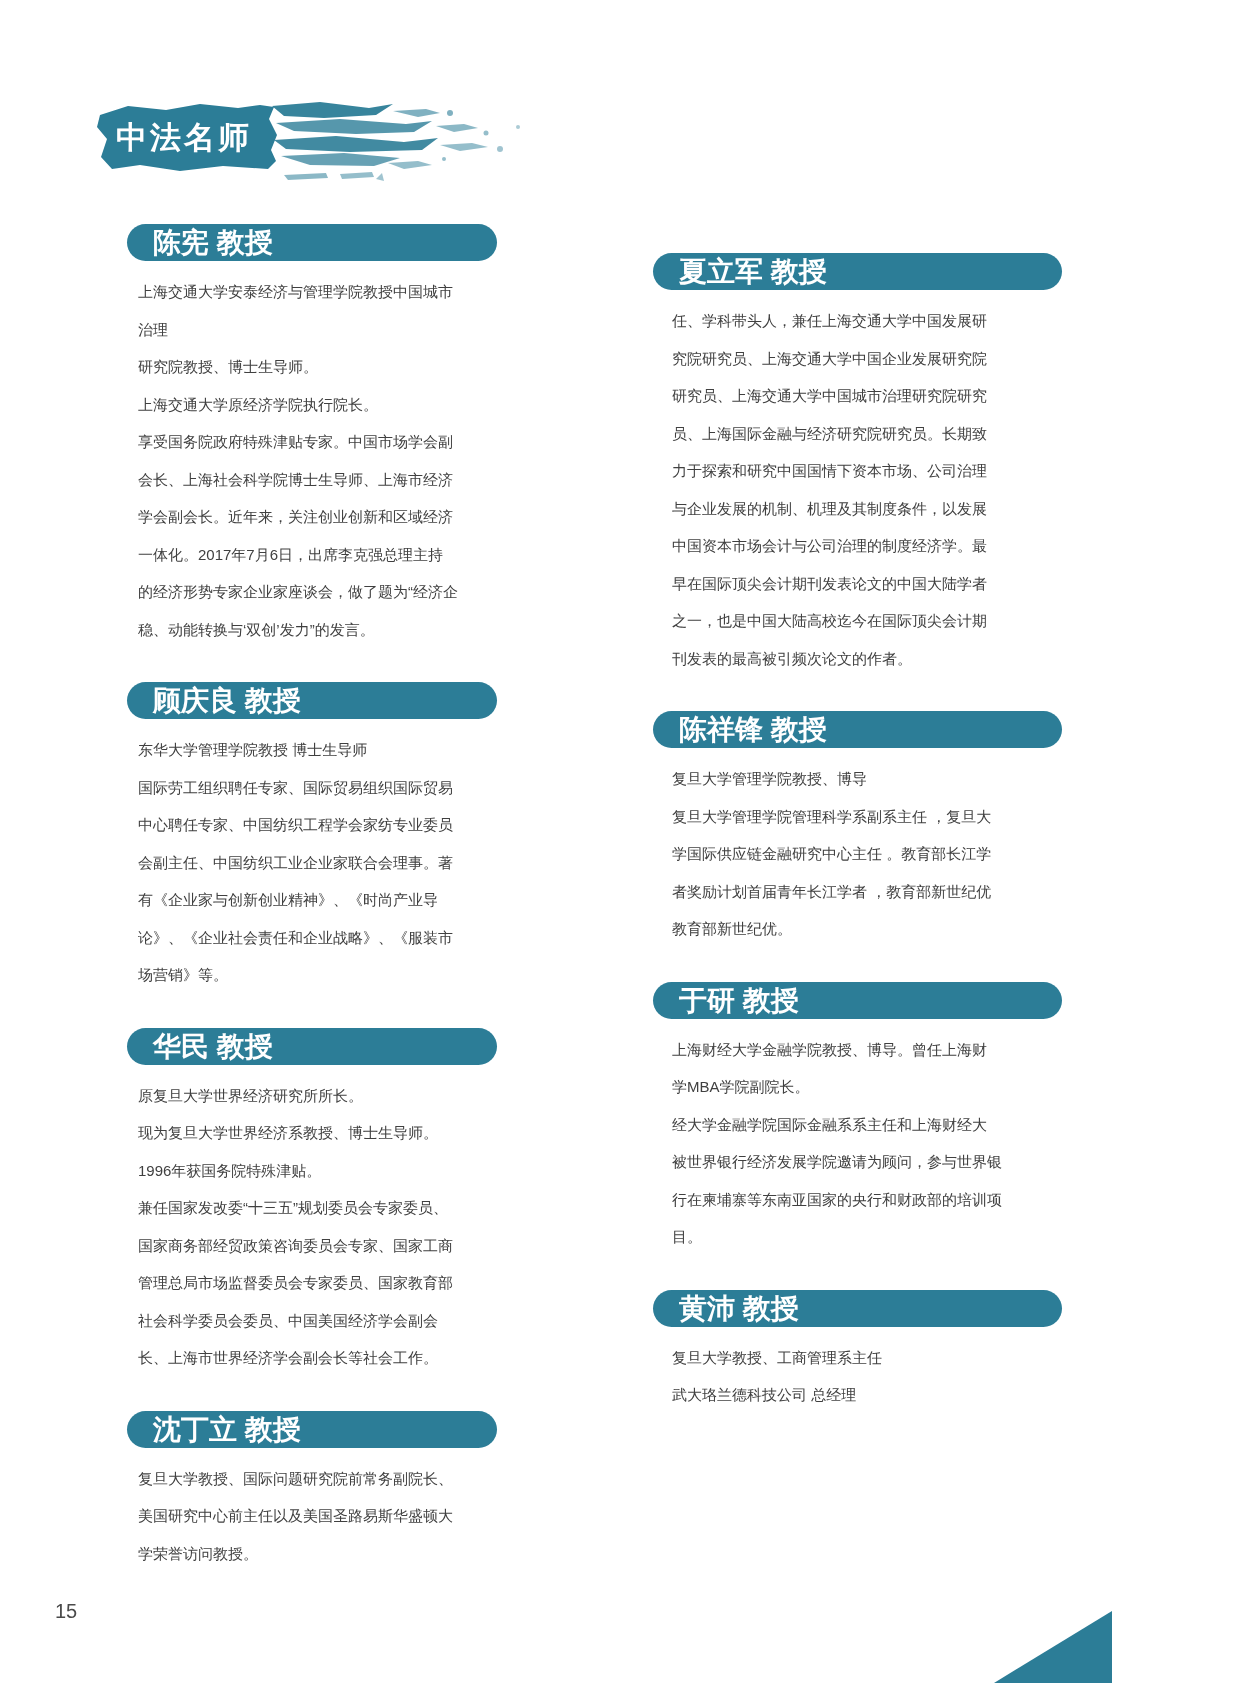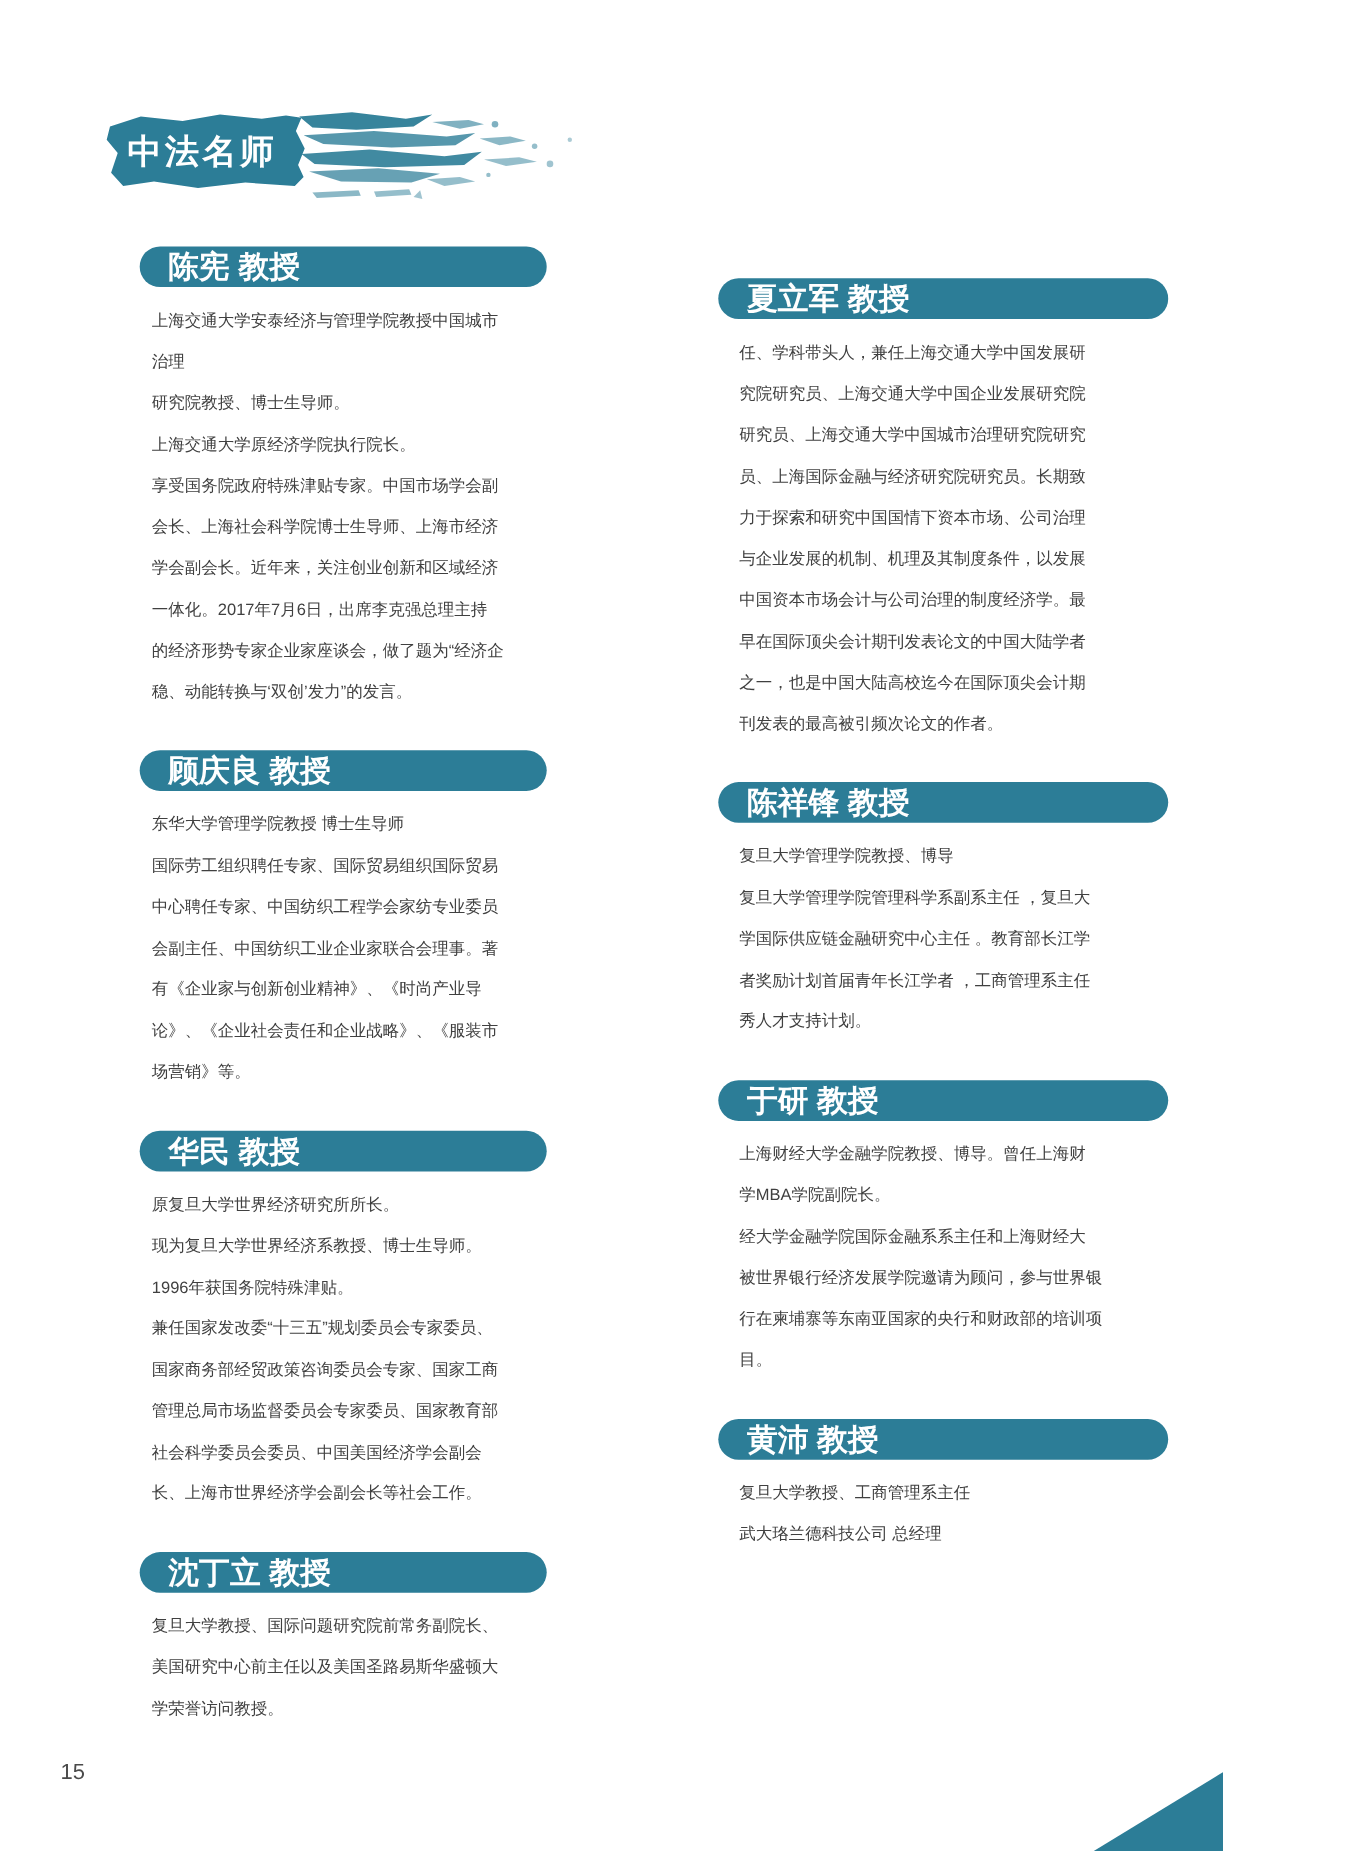--- a/index.html
+++ b/index.html
@@ -127,22 +127,22 @@
           <div class="bio-line">之一，也是中国大陆高校迄今在国际顶尖会计期</div>
           <div class="bio-line">刊发表的最高被引频次论文的作者。</div>
         </div>
       </section>
       <section class="profile">
         <div class="pill"><span>陈祥锋 教授</span></div>
         <div class="bio">
           <div class="bio-line">复旦大学管理学院教授、博导</div>
           <div class="bio-line">复旦大学管理学院管理科学系副系主任 ，复旦大</div>
           <div class="bio-line">学国际供应链金融研究中心主任 。教育部长江学</div>
-          <div class="bio-line">者奖励计划首届青年长江学者 ，工商管理系主任</div>
-          <div class="bio-line">秀人才支持计划。</div>
+          <div class="bio-line">者奖励计划首届青年长江学者 ，教育部新世纪优</div>
+          <div class="bio-line">教育部新世纪优。</div>
         </div>
       </section>
       <section class="profile">
         <div class="pill"><span>于研 教授</span></div>
         <div class="bio">
           <div class="bio-line">上海财经大学金融学院教授、博导。曾任上海财</div>
           <div class="bio-line">学MBA学院副院长。</div>
           <div class="bio-line">经大学金融学院国际金融系系主任和上海财经大</div>
           <div class="bio-line">被世界银行经济发展学院邀请为顾问，参与世界银</div>
           <div class="bio-line">行在柬埔寨等东南亚国家的央行和财政部的培训项</div>

